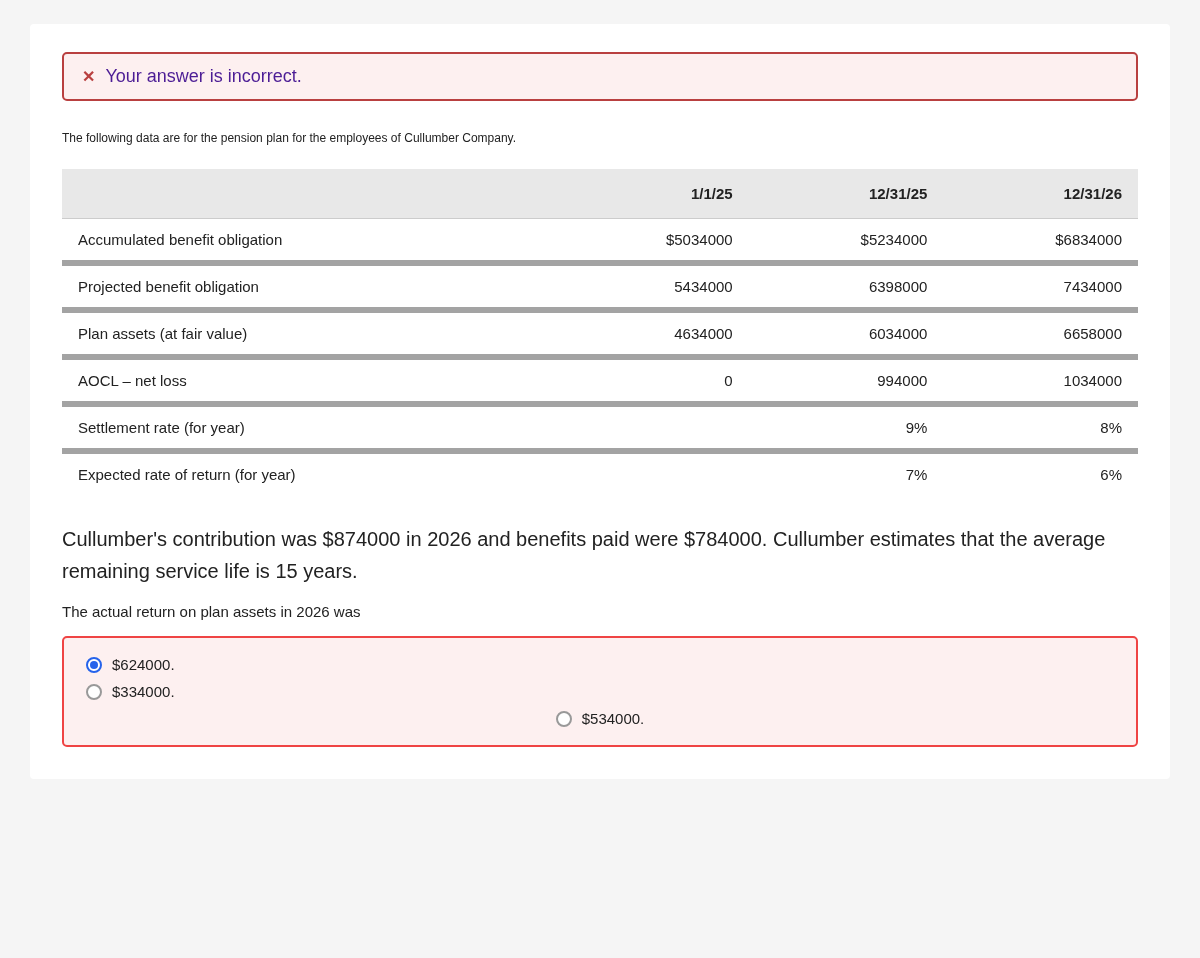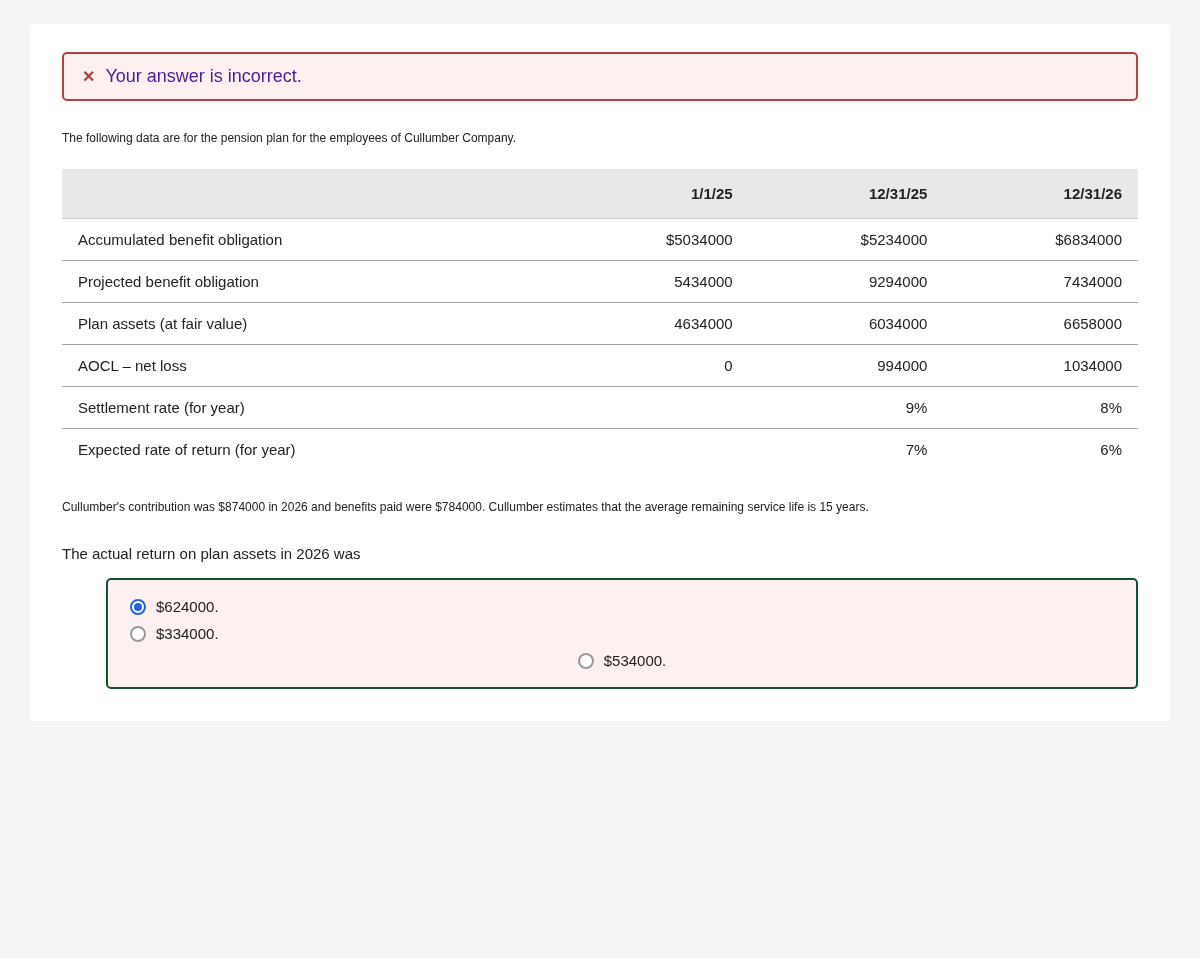--- a/index.html
+++ b/index.html
@@ -59,46 +59,45 @@
       color: #222;
       border-bottom: 1px solid #ccc;
     }
     .data-table th:first-child {
       text-align: left;
     }
     .data-table td {
       padding: 12px 16px;
       font-size: 15px;
       color: #222;
-      border-bottom: 1px solid #a3a3a3;
+      border-bottom: 6px solid #a3a3a3;
       text-align: right;
     }
     .data-table td:first-child {
       text-align: left;
     }
     .data-table tbody tr:last-child td {
       border-bottom: none;
     }
     .contribution-text {
-      font-size: 12px;
+      font-size: 20px;
       color: #222;
       line-height: 1.6;
-      margin-bottom: 28px;
+      margin-bottom: 16px;
     }
     .question-text {
       font-size: 15px;
       color: #222;
       margin-bottom: 16px;
     }
     .answer-box {
-      border: 2px solid #14532d;
+      border: 2px solid #ef4444;
       background: #fdf0f0;
       border-radius: 5px;
       padding: 18px 22px;
-      margin-left: 44px;
     }
     .radio-option {
       display: flex;
       align-items: center;
       gap: 10px;
       margin-bottom: 10px;
       font-size: 15px;
       color: #222;
     }
     .radio-option:last-child {
@@ -152,21 +151,21 @@
     <tbody id="table-body">
     <tr>
           <td>Accumulated benefit obligation</td>
           <td>$5034000</td>
           <td>$5234000</td>
           <td>$6834000</td>
         </tr>
         <tr>
           <td>Projected benefit obligation</td>
           <td>5434000</td>
-          <td>9294000</td>
+          <td>6398000</td>
           <td>7434000</td>
         </tr>
         <tr>
           <td>Plan assets (at fair value)</td>
           <td>4634000</td>
           <td>6034000</td>
           <td>6658000</td>
         </tr>
         <tr>
           <td>AOCL – net loss</td>

